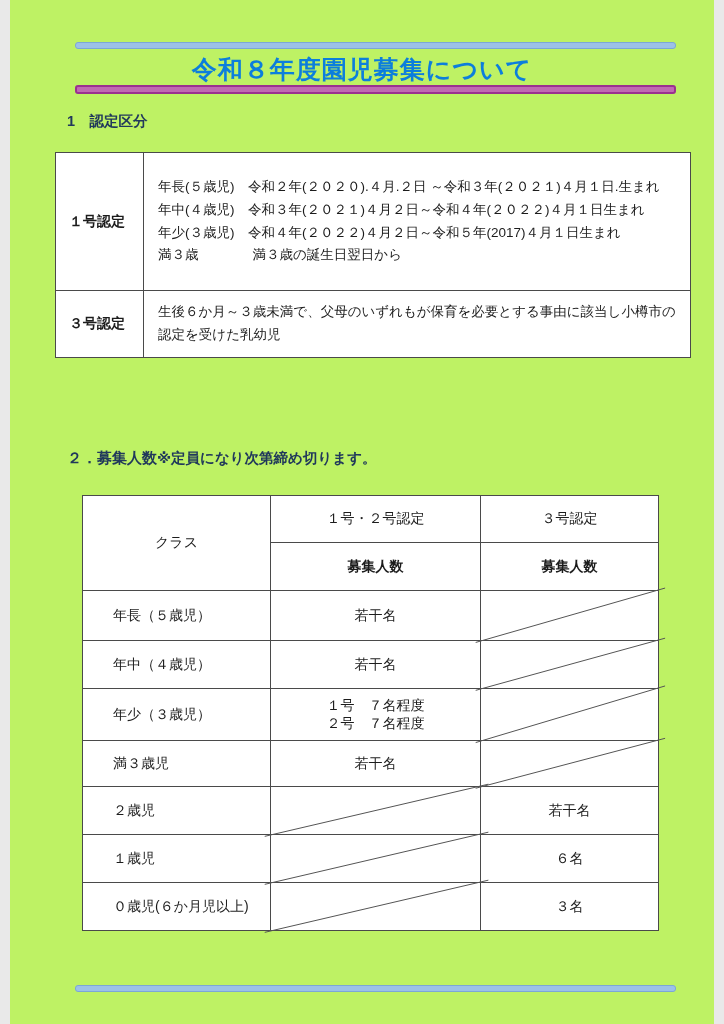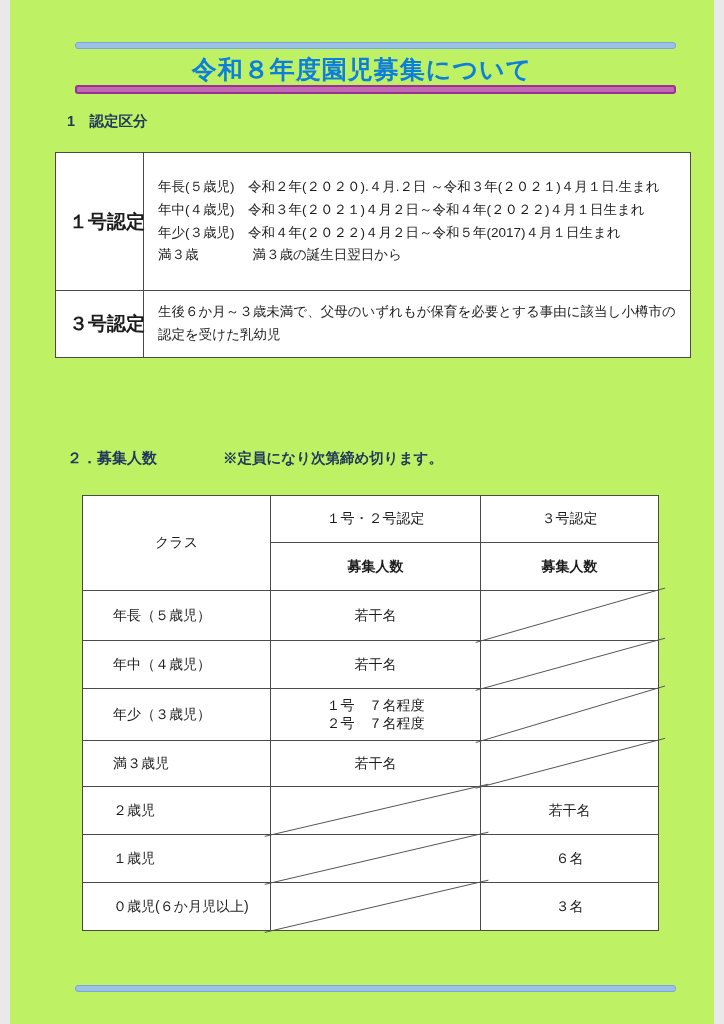--- a/index.html
+++ b/index.html
@@ -33,27 +33,27 @@
     color:var(--title-blue);
     font-size:25px;font-weight:bold;letter-spacing:1px;
   }
   .sec-heading{
     position:absolute;left:57px;
     color:var(--heading-navy);
     font-weight:bold;font-size:14.5px;
   }
   .sec1-heading{top:112px;}
   .sec2-line{top:449px;font-size:15px;}
-  .sec2-note{margin-left:66px;font-size:14.5px;font-family:Liberation Serif, serif;}
+  .sec2-note{font-size:14.5px;}
   table{border-collapse:collapse;table-layout:fixed;position:absolute;background:#fff;}
   td{border:1px solid var(--table-border);vertical-align:middle;}
   
   .t1{left:45px;top:152px;width:635px;}
   .t1 .lbl{
-    width:88px;font-weight:bold;font-size:19px;
+    width:88px;font-weight:bold;font-size:14px;
     padding-left:13px;white-space:nowrap;margin-top:8px;
   }
   .t1 .desc{
     font-size:13.5px;line-height:1.7;
     padding:9px 8px 9px 14px;
   }
   
   .t2{left:72px;top:495px;width:576px;font-size:14px;}
   .t2 .ctr{text-align:center;}
   .t2 .bold{font-weight:bold;}

